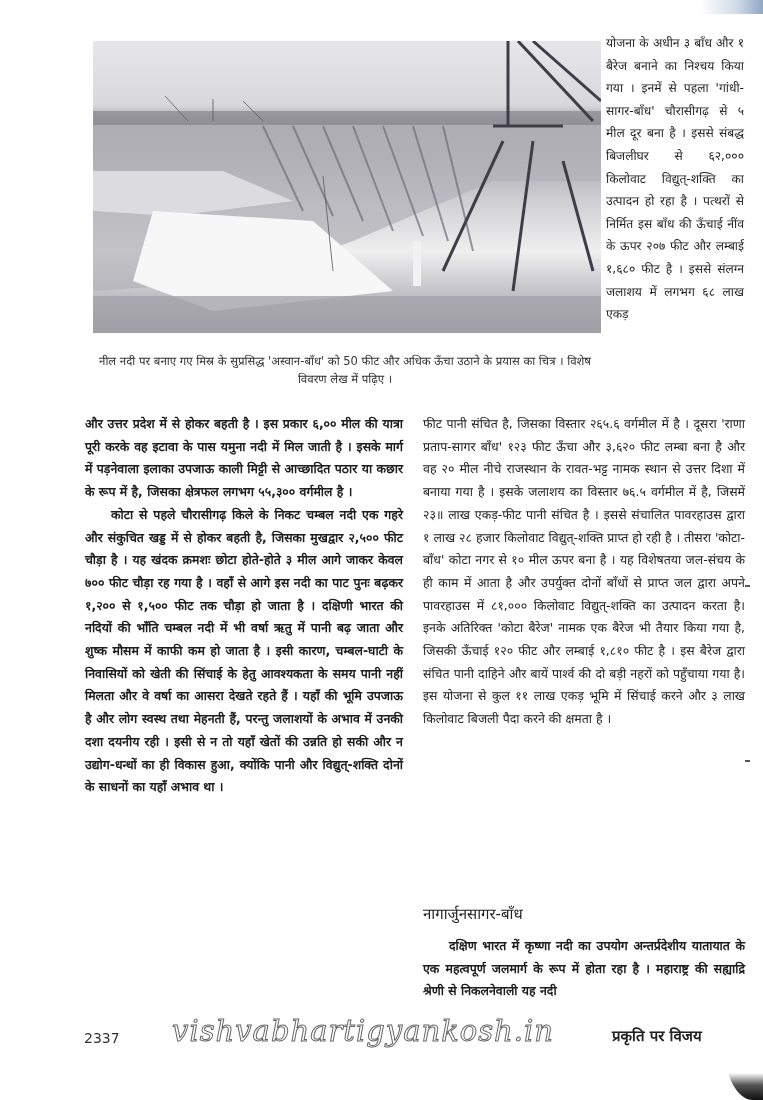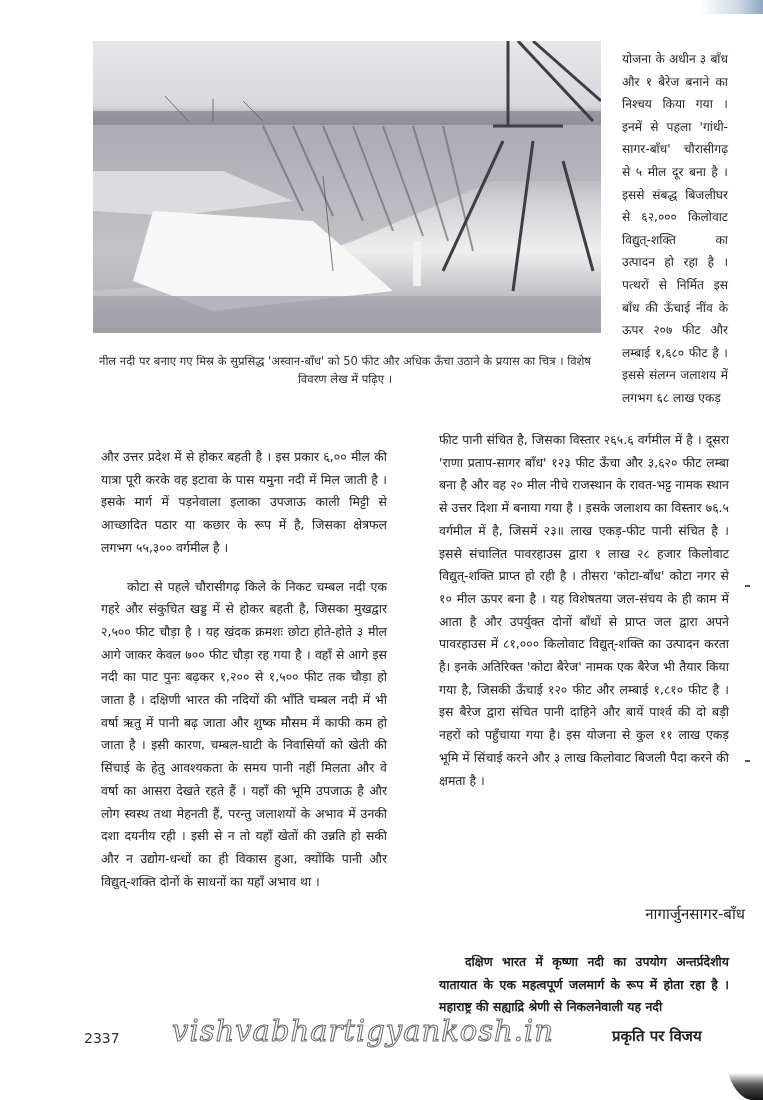--- a/index.html
+++ b/index.html
@@ -26,29 +26,29 @@
   }
   .photo svg { position: absolute; left: 0; top: 0; }
   .caption {
     position: absolute; left: 85px; top: 352px; width: 520px;
     text-align: center; font-size: 11.5px; line-height: 18px; color: #333;
   }
   .col {
     position: absolute; font-size: 12.4px; line-height: 22.7px;
     text-align: justify; color: #1e1e1e;
   }
-  .col p { margin: 16px; }
+  .col p { margin: 0; }
   .col p.indent { text-indent: 26px; }
   .col-right-top { left: 606px; top: 32px; width: 138px; font-size: 12.2px; line-height: 22.6px; }
-  .col-left { left: 85px; top: 430px; width: 318px; }
+  .col-left { left: 85px; top: 413px; width: 318px; font-weight: bold; }
   .col-right { left: 423px; top: 413px; width: 322px; }
   .col-right-bottom { left: 423px; top: 935px; width: 322px; font-weight: bold; }
   .section-heading {
     position: absolute; left: 423px; top: 903px; width: 322px;
-    text-align: right; font-size: 15px; line-height: 22px; color: #222;
+    text-align: left; font-size: 15px; line-height: 22px; color: #222;
   }
   .footer-pagenum { position: absolute; left: 84px; top: 1030px; font-size: 14px; color: #333; }
   .footer-watermark {
     position: absolute; left: 172px; top: 1014px;
     font-family: "DejaVu Serif", serif; font-style: italic;
     font-size: 29px; letter-spacing: 1px;
     color: #ffffff; -webkit-text-stroke: 1px #666;
   }
   .footer-title { position: absolute; left: 612px; top: 1025px; font-size: 15px; color: #222; font-weight: bold; }
   .margin-mark { position: absolute; width: 5px; height: 2px; background: #555; }

